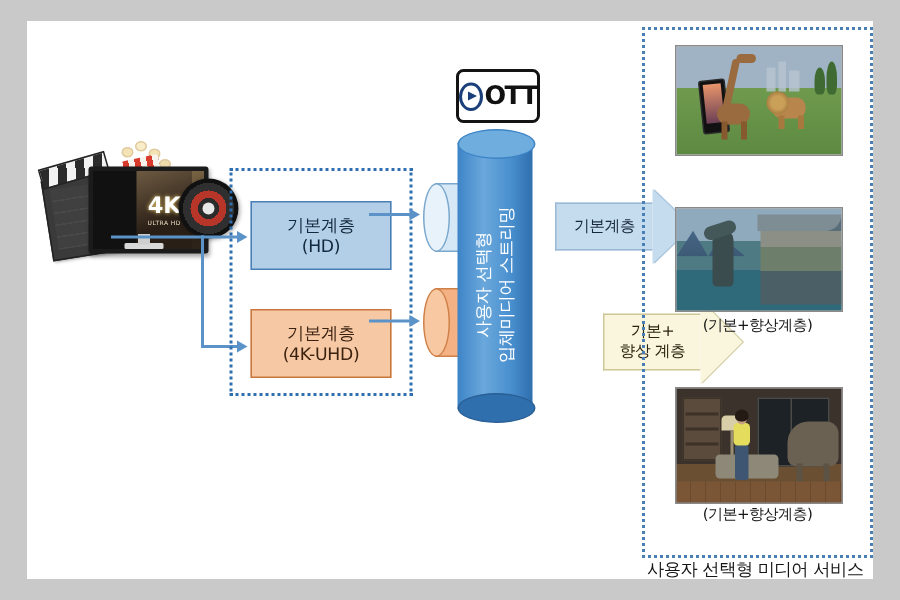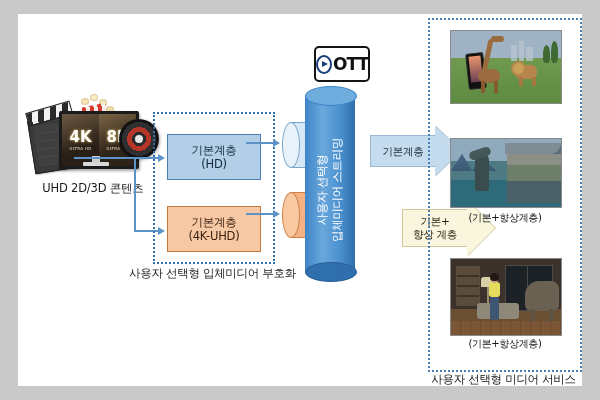--- a/index.html
+++ b/index.html
@@ -28,21 +28,21 @@
     background:repeating-linear-gradient(105deg,#2b2b2b 0 6px,#f2f2f2 6px 12px);
     transform:rotate(-7deg);transform-origin:left bottom;border:1px solid #222;}
   .clapper:after{content:"";position:absolute;left:4px;top:6px;width:36px;height:40px;
     background:repeating-linear-gradient(#444 0 7px,#555 7px 8px);opacity:.55;}
 
   .tvset{position:absolute;left:28px;top:12px;width:74px;height:52px;
     background:#111;border:3px solid #1b1b1b;border-radius:2px;
     box-shadow:1px 2px 3px rgba(0,0,0,.35);overflow:hidden;}
   .tvset .pane{position:absolute;top:0;height:100%;width:50%;
     display:flex;flex-direction:column;align-items:center;justify-content:center;
-    background:linear-gradient(160deg,#6d5a42,#2a1f16 65%);}
+    background:linear-gradient(160deg,#6d5a42,#2a1f16 65%);margin-left:29px;}
   .tvset .pane.l{left:0;}
   .tvset .pane.r{left:50%;background:linear-gradient(160deg,#7a6444,#2e2318 65%);}
   .tvset .big{color:#fff;font-weight:bold;font-size:15px;line-height:1;
     text-shadow:0 0 3px rgba(255,220,120,.9);}
   .tvset .sub{color:#e8dcc0;font-size:4px;letter-spacing:.3px;margin-top:1px;}
   .tvstand{position:absolute;left:52px;top:63px;width:26px;height:4px;background:#d9d9d9;
     border-radius:1px;}
   .tvstand:after{content:"";position:absolute;left:9px;top:-6px;width:8px;height:7px;background:#cfcfcf;}
 
   .reel{position:absolute;left:88px;top:20px;width:40px;height:40px;border-radius:50%;
@@ -88,21 +88,21 @@
   #cyl-base{left:264px;top:108px;}
   #cyl-base .body{background:#d6e7f5;border-top:1px solid #7aa7cd;border-bottom:1px solid #7aa7cd;}
   #cyl-base .cap{background:#e8f2fa;border:1px solid #7aa7cd;}
   #cyl-base .cap.r{left:32px;background:#cfe2f2;}
   #cyl-enh{left:264px;top:178px;}
   #cyl-enh .body{background:#f3b184;border-top:1px solid #cf8148;border-bottom:1px solid #cf8148;}
   #cyl-enh .cap{background:#f8c8a3;border:1px solid #cf8148;}
   #cyl-enh .cap.r{left:32px;background:#efa776;}
 
   
-  #ott-logo{position:absolute;left:296px;top:32px;width:52px;height:32px;
+  #ott-logo{position:absolute;left:286px;top:32px;width:52px;height:32px;
     border:2px solid #141414;border-radius:5px;background:#fff;
     display:flex;align-items:center;justify-content:center;gap:1px;}
   #ott-play{width:15px;height:15px;border-radius:50%;border:2.5px solid #1a3f7a;
     display:flex;align-items:center;justify-content:center;}
   #ott-play span{display:block;width:0;height:0;border-top:3.5px solid transparent;
     border-bottom:3.5px solid transparent;border-left:6px solid #1a3f7a;margin-left:2px;}
   #ott-text{font-size:17px;font-weight:bold;color:#111;letter-spacing:-1px;line-height:1;}
 
   
   #pillar{position:absolute;left:287px;top:72px;width:50px;height:196px;}
@@ -219,41 +219,39 @@
           <div class="sub">ULTRA HD</div>
         </div>
         <div class="pane r">
           <div class="big">8K</div>
           <div class="sub">ULTRA HD</div>
         </div>
       </div>
       <div class="tvstand"></div>
       <div class="reel"></div>
     </div>
-    <div id="content-caption">UHD 2D/3D 콘텐츠</div>
   </div>
 
   <div class="wire" style="left:56px;top:143px;width:62px;height:2px;"></div>
   <div class="wire" style="left:116px;top:143px;width:2px;height:75px;"></div>
   <div class="wire" style="left:116px;top:143px;width:27px;height:2px;"></div>
   <div class="arrowhead" style="left:140px;top:139.5px;"></div>
   <div class="wire" style="left:116px;top:216px;width:27px;height:2px;"></div>
   <div class="arrowhead" style="left:140px;top:212.5px;"></div>
 
   <div id="encoder-box">
     <div class="layer-box" id="layer-base">
       <div>기본계층</div>
       <div>(HD)</div>
     </div>
     <div class="layer-box" id="layer-enh">
       <div>기본계층</div>
       <div>(4K-UHD)</div>
     </div>
   </div>
-  <div id="encoder-caption">사용자 선택형 입체미디어 부호화</div>
 
   <div class="wire" style="left:228px;top:128px;width:30px;height:2px;"></div>
   <div class="arrowhead" style="left:255px;top:124.5px;"></div>
   <div class="wire" style="left:228px;top:199px;width:30px;height:2px;"></div>
   <div class="arrowhead" style="left:255px;top:195.5px;"></div>
 
   <div class="cyl" id="cyl-base">
     <div class="body"></div>
       <div class="cap r"></div>
       <div class="cap"></div>

